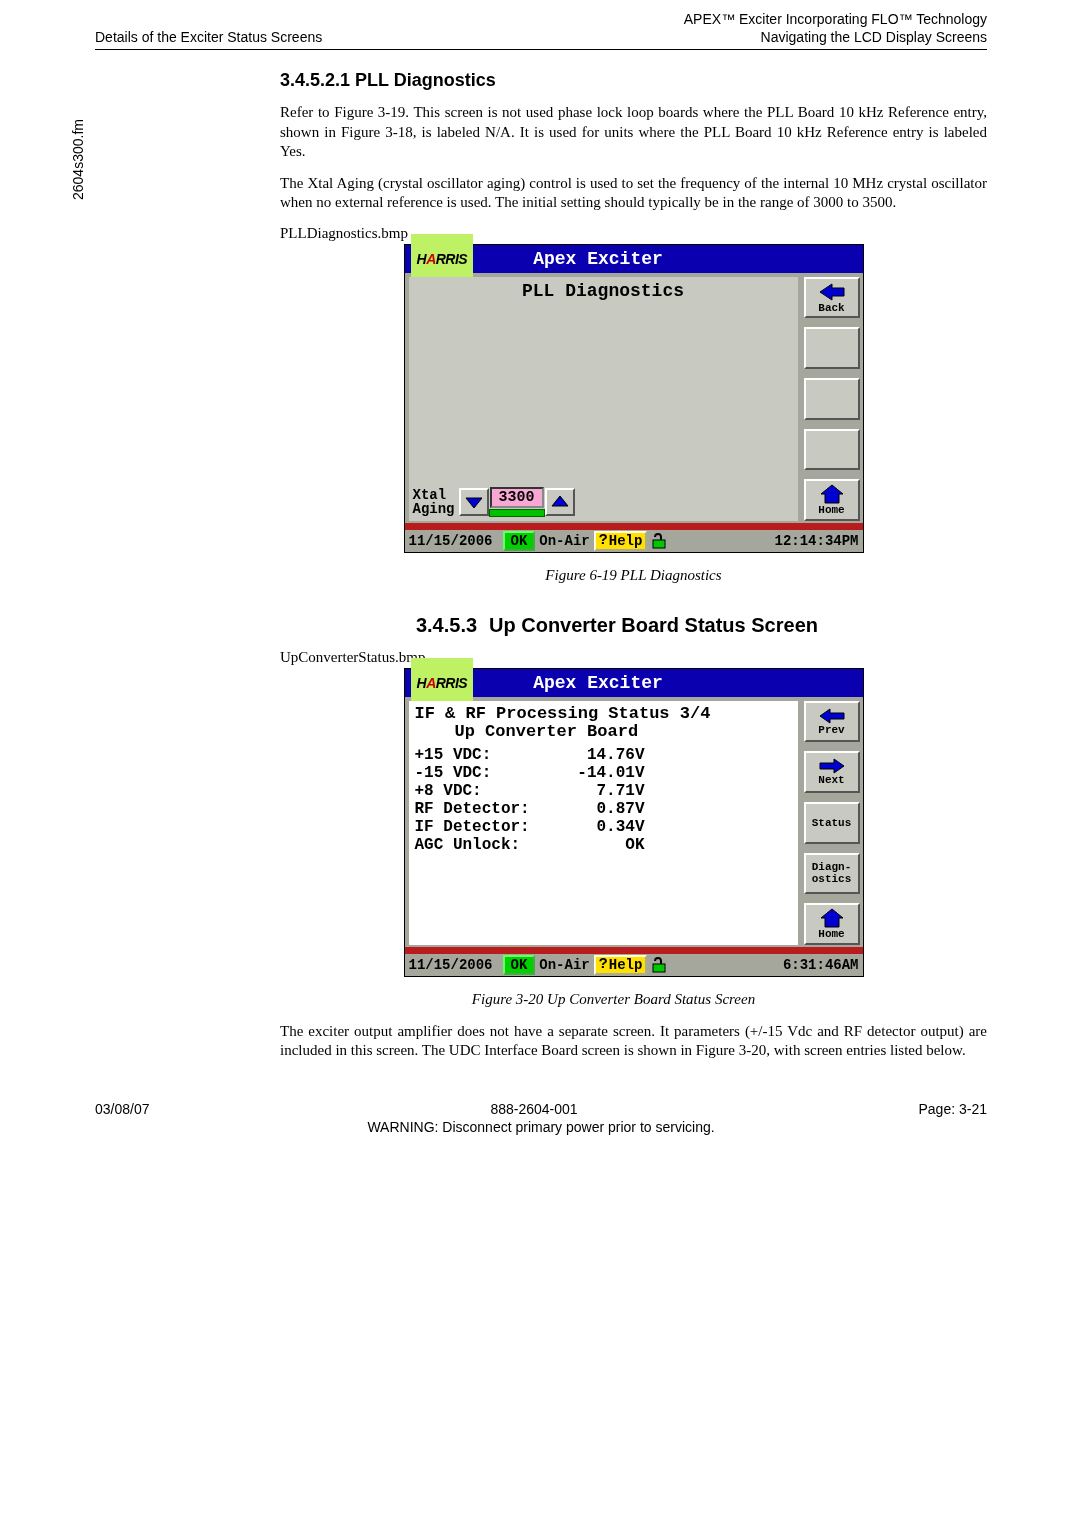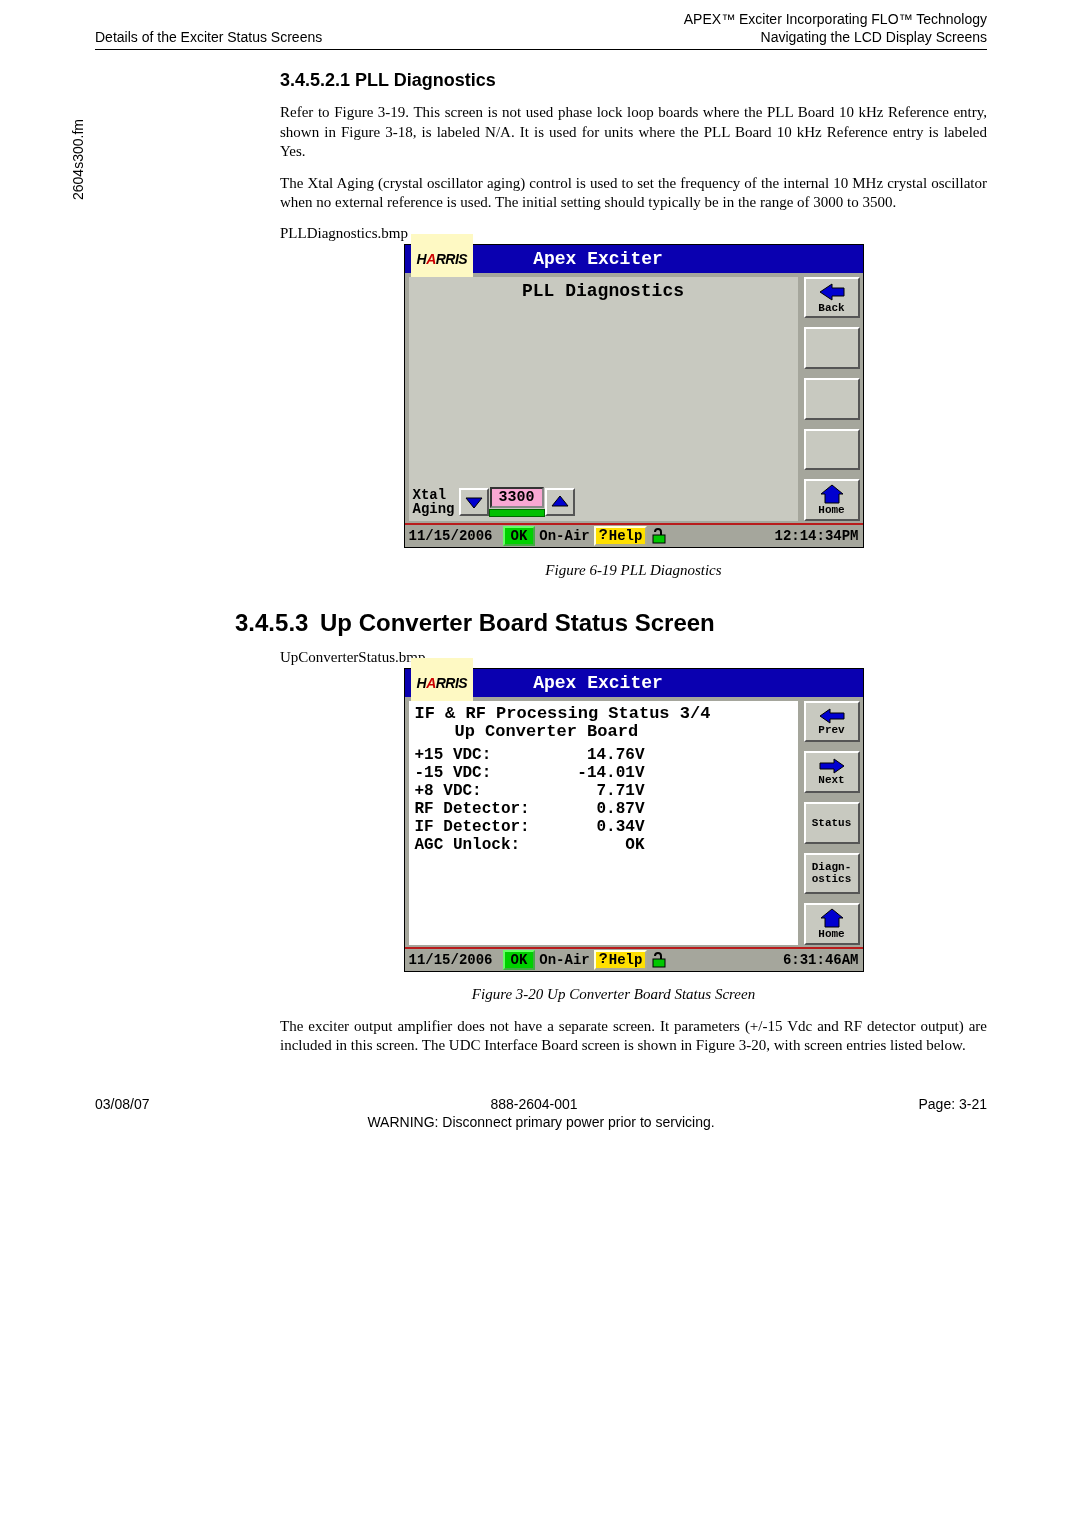--- a/index.html
+++ b/index.html
@@ -41,24 +41,25 @@
   .section-num-title {
     font-family: Arial, Helvetica, sans-serif;
     font-weight: bold;
     font-size: 18px;
     margin-top: 6px;
     margin-bottom: 12px;
   }
   .section-num-title2 {
     font-family: Arial, Helvetica, sans-serif;
     font-weight: bold;
-    font-size: 24px;
+    font-size: 20px;
     margin-top: 30px;
     margin-bottom: 12px;
     margin-left: -45px;
+    text-align: center;
   }
   .section-num-title2 .num { display:inline-block; width:85px; }
   .body-para {
     text-align: justify;
     line-height: 1.3;
     margin-bottom: 12px;
   }
   .bmp-label {
     margin-bottom: 2px;
   }
@@ -81,21 +82,21 @@
     color: #fff;
     font-family: "Courier New", monospace;
     font-weight: bold;
     font-size: 18px;
     padding: 2px 6px;
     display: flex;
     align-items: center;
     height: 24px;
   }
   .harris-logo {
-    background: #fef9c3;
+    background: #bef264;
     color: #000;
     font-family: Arial, sans-serif;
     font-weight: 900;
     font-style: italic;
     font-size: 14px;
     padding: 16px 6px;
     letter-spacing: -0.5px;
     line-height: 18px;
     height: 18px;
     margin-right: 60px;
@@ -137,21 +138,21 @@
     font-family: "Courier New", monospace;
     font-size: 11px;
     font-weight: bold;
     line-height: 1;
     cursor: pointer;
   }
   .side-btn svg { display:block; }
   .side-btn .lbl { margin-top:1px; }
   .lcd-status {
     background: #a5a69c;
-    border-top: 2px solid #b91c1c;
+    border-top: 7px solid #b91c1c;
     display: flex;
     align-items: center;
     font-family: "Courier New", monospace;
     font-weight: bold;
     font-size: 14px;
     height: 22px;
     padding: 0 2px;
   }
   .status-cell { padding: 0 2px; }
   .status-date { width:92px; color:#000; }

